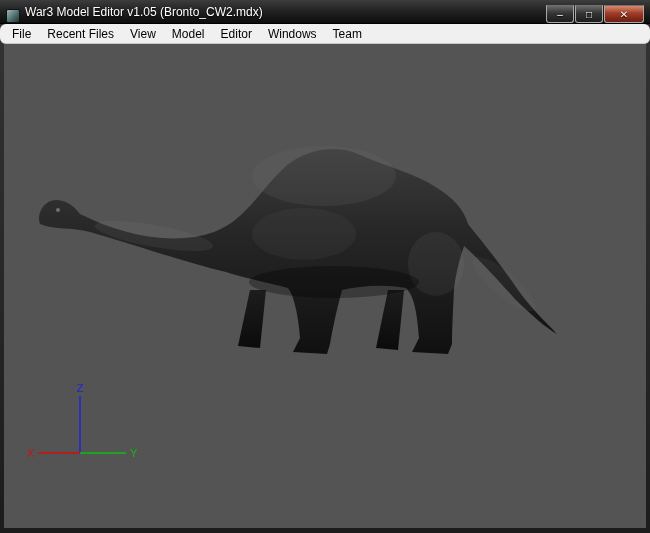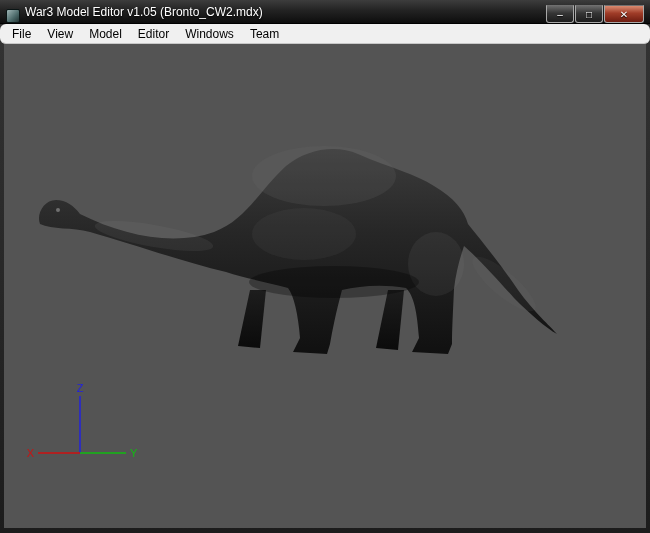--- a/index.html
+++ b/index.html
@@ -91,20 +91,21 @@
           <span>□</span>
         </button>
       <button class="winbtn close">
           <span>✕</span>
         </button>
     </div>
   </div>
 
   <div class="menubar">
     <span class="menu-item">File</span>
+    <span class="menu-item">Recent Files</span>
     <span class="menu-item">View</span>
     <span class="menu-item">Model</span>
     <span class="menu-item">Editor</span>
     <span class="menu-item">Windows</span>
     <span class="menu-item">Team</span>
   </div>
 
   <div class="viewport">
     <svg width="642" height="484" viewBox="0 0 642 484" xmlns="http://www.w3.org/2000/svg">
       <defs>

